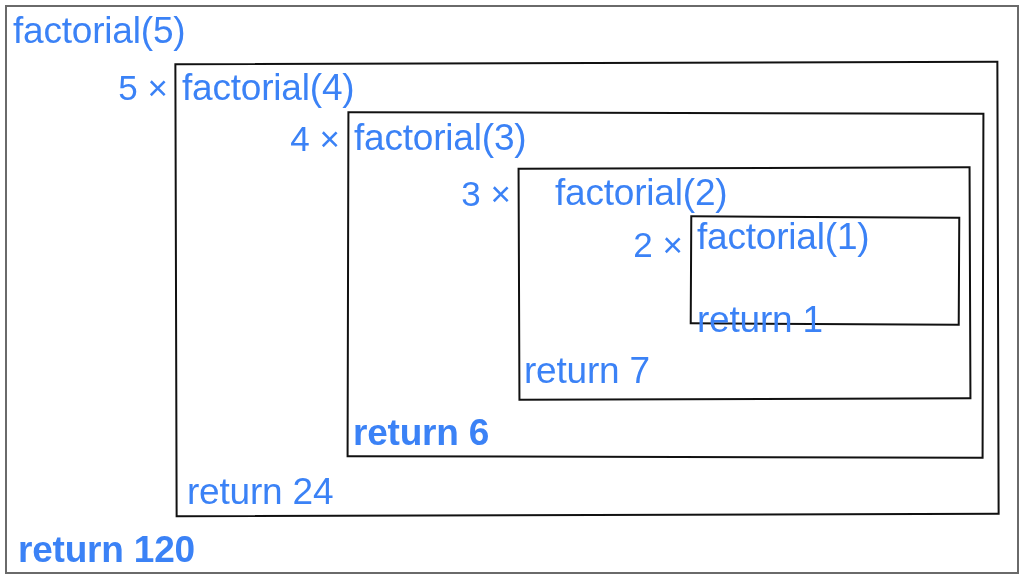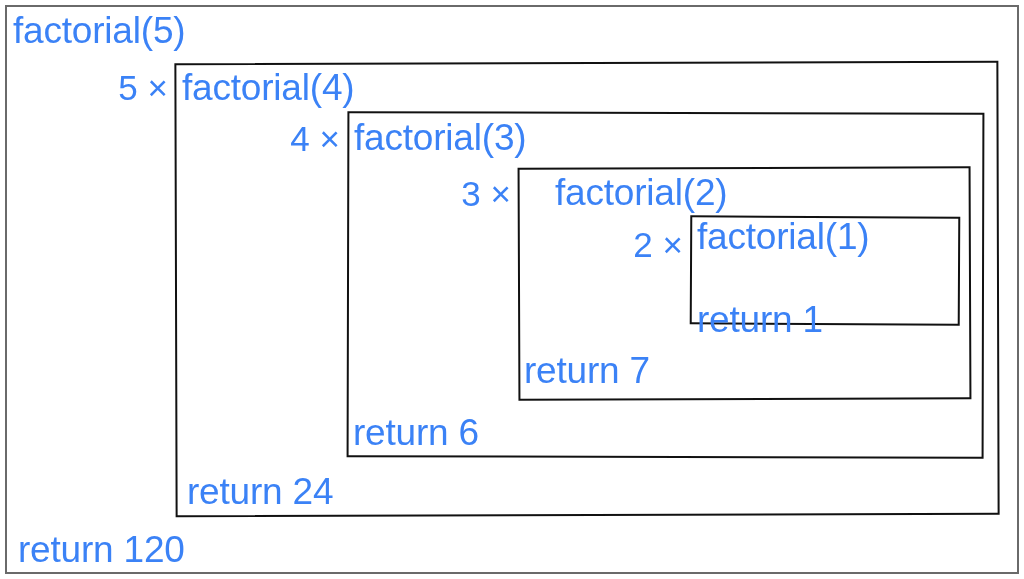--- a/index.html
+++ b/index.html
@@ -69,37 +69,37 @@
 </style>
 </head>
 <body>
 
 <div id="canvas">
 
   <div class="frame outer-frame" style="left:5px; top:5px; width:1014px; height:569px;"></div>
 
   <div class="label" style="left:13px; top:12px;">factorial(5)</div>
 
-  <div class="ret" style="left:18px; top:531px;">return 120</div>
+  <div class="ret" style="left:18px; top:531px;font-weight:bold;">return 120</div>
 
   <div class="frame call-box skew-a" style="left:175px; top:62px; width:824px; height:454px;"></div>
 
   <div class="mult" style="left:60px; top:70px; width:108px;">5 ×</div>
 
   <div class="label" style="left:182px; top:69px;">factorial(4)</div>
 
   <div class="ret" style="left:180px; top:473px;margin-left:7px;">return 24</div>
 
   <div class="frame call-box skew-b" style="left:347px; top:112px; width:637px; height:346px;"></div>
 
   <div class="mult" style="left:232px; top:121px; width:108px;">4 ×</div>
 
   <div class="label" style="left:354px; top:119px;">factorial(3)</div>
 
-  <div class="ret" style="left:353px; top:414px;">return 6</div>
+  <div class="ret" style="left:353px; top:414px;font-weight:bold;">return 6</div>
 
   <div class="frame call-box skew-c" style="left:518px; top:167px; width:453px; height:233px;"></div>
 
   <div class="mult" style="left:403px; top:176px; width:108px;">3 ×</div>
 
   <div class="label" style="left:555px; top:174px;">factorial(2)</div>
 
   <div class="ret" style="left:524px; top:352px;">return 7</div>
 
   <div class="frame call-box skew-d" style="left:690px; top:216px; width:270px; height:109px;"></div>

